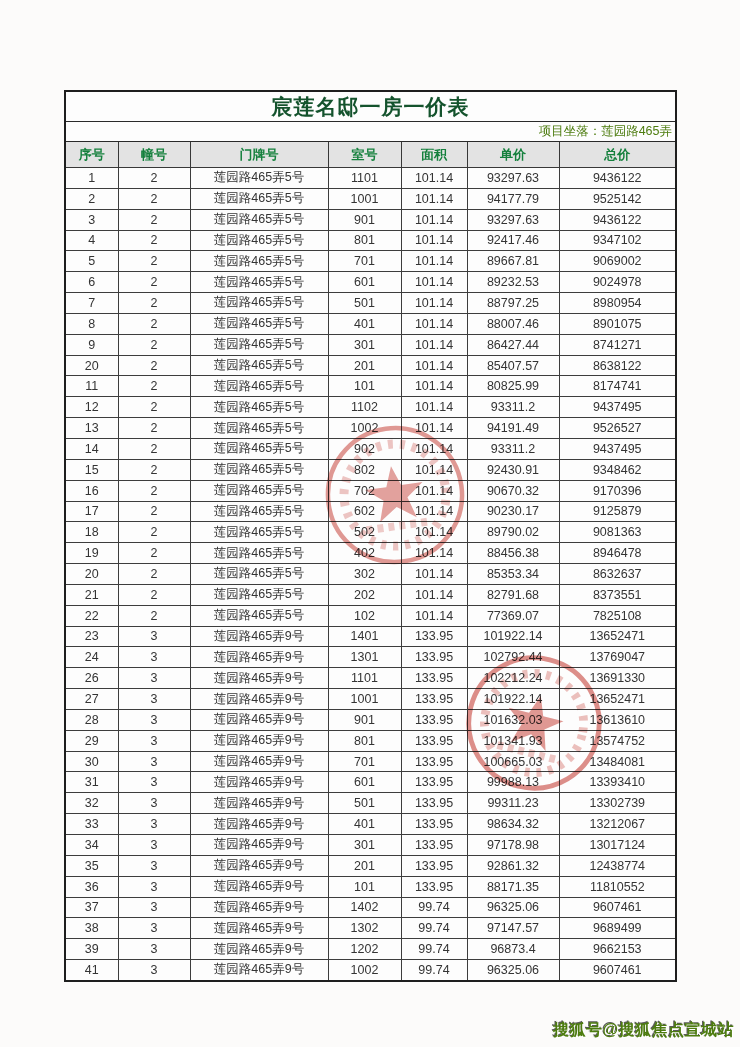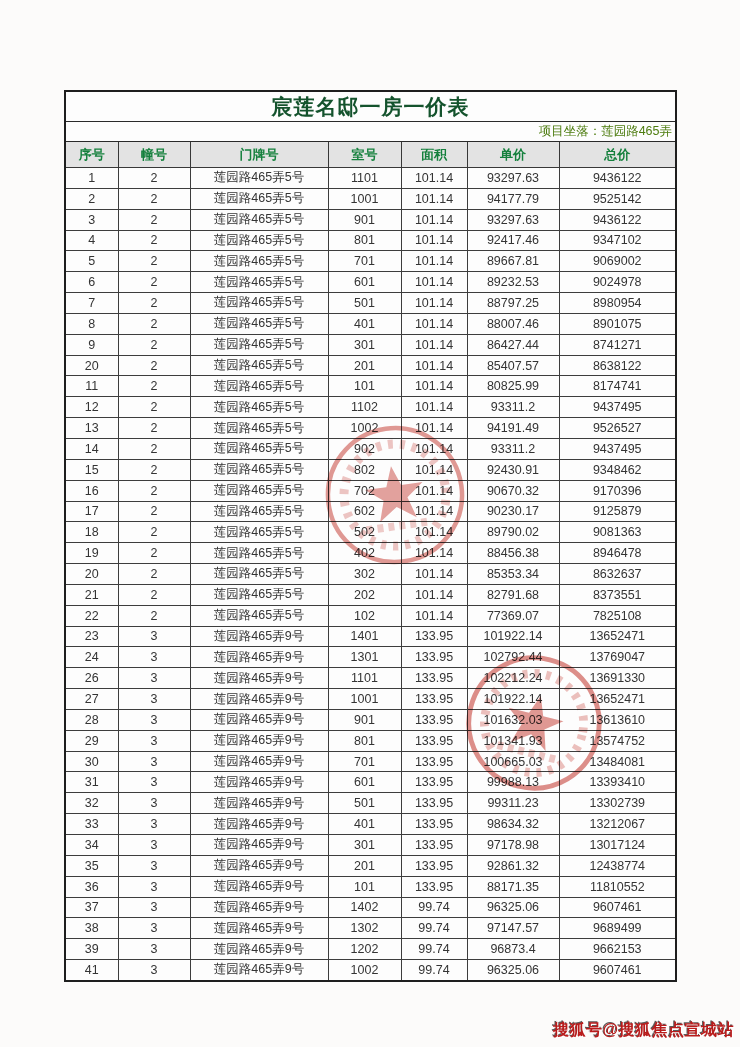--- a/index.html
+++ b/index.html
@@ -42,21 +42,21 @@
   }
   table.grid tr:last-child td{border-bottom:none;}
   .stamp{
     position:absolute;mix-blend-mode:multiply;pointer-events:none;
   }
   #stamp1{left:322px;top:422px;width:146px;height:146px;transform:rotate(-8deg);}
   #stamp2{left:463px;top:652px;width:142px;height:142px;transform:rotate(14deg);}
   .watermark{
     position:absolute;right:6px;bottom:6px;
     font-size:16px;font-weight:bold;letter-spacing:0.5px;
-    color:#b91c1c;
+    color:#4d7c0f;
     text-shadow:1px 1px 0 #ffffff,-1px -1px 0 #5a5a5a;
     margin-top:20px;
   }
 </style>
 </head>
 <body>
 
 <div class="doc-table">
   <div class="title-row">宸莲名邸一房一价表</div>
   <div class="subtitle-row">项目坐落：莲园路465弄</div>

